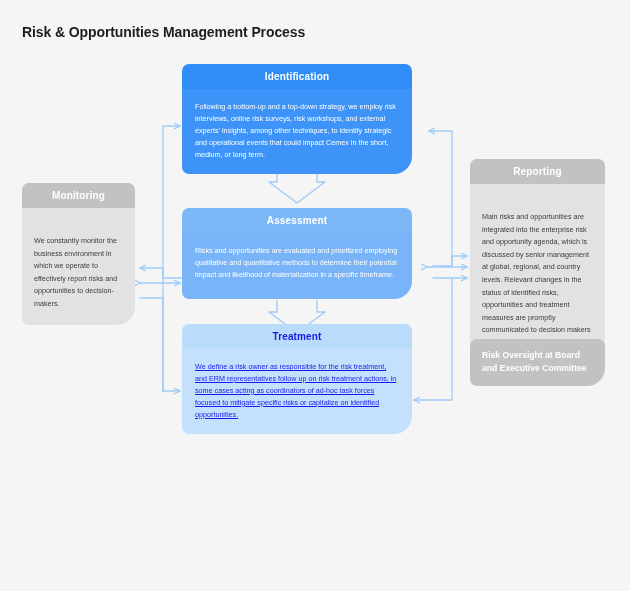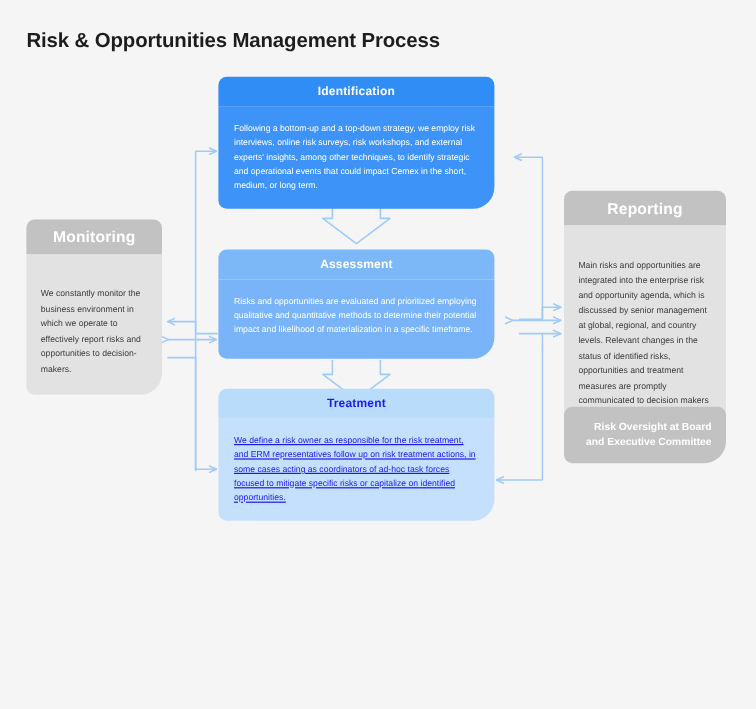--- a/index.html
+++ b/index.html
@@ -12,21 +12,21 @@
     background: #f5f5f6;
     font-family: "Liberation Sans", sans-serif;
     overflow: hidden;
     position: relative;
   }
 
   #page-title {
     position: absolute;
     left: 22px;
     top: 24px;
-    font-size: 17px;
+    font-size: 14px;
     font-weight: bold;
     color: #1d1d1f;
     letter-spacing: -0.1px;
   }
 
   .diagram {
     position: absolute;
     left: 0;
     top: 0;
     width: 630px;
@@ -106,21 +106,21 @@
 
   
   .side {
     position: absolute;
     z-index: 3;
   }
   .side-head {
     background: #c2c2c2;
     color: #ffffff;
     text-align: center;
-    font-size: 13px;
+    font-size: 10px;
     font-weight: bold;
     letter-spacing: 0.15px;
     padding: 7px 0 7px 0;
     border-radius: 7px 7px 0 0;
     box-sizing: border-box;
   }
   .side-body {
     background: #e2e2e2;
     color: #3b3b3b;
     font-size: 7.2px;
@@ -148,21 +148,21 @@
   #card-oversight {
     position: absolute;
     left: 470px;
     top: 339px;
     width: 135px;
     background: #c2c2c2;
     color: #ffffff;
     font-size: 8.6px;
     font-weight: bold;
     line-height: 1.5;
-    text-align: right;
+    text-align: left;
     padding: 10px 12px 11px 12px;
     box-sizing: border-box;
     border-radius: 7px 7px 18px 7px;
     z-index: 3;
   }
 </style>
 </head>
 <body>
 
 <div class="diagram">

